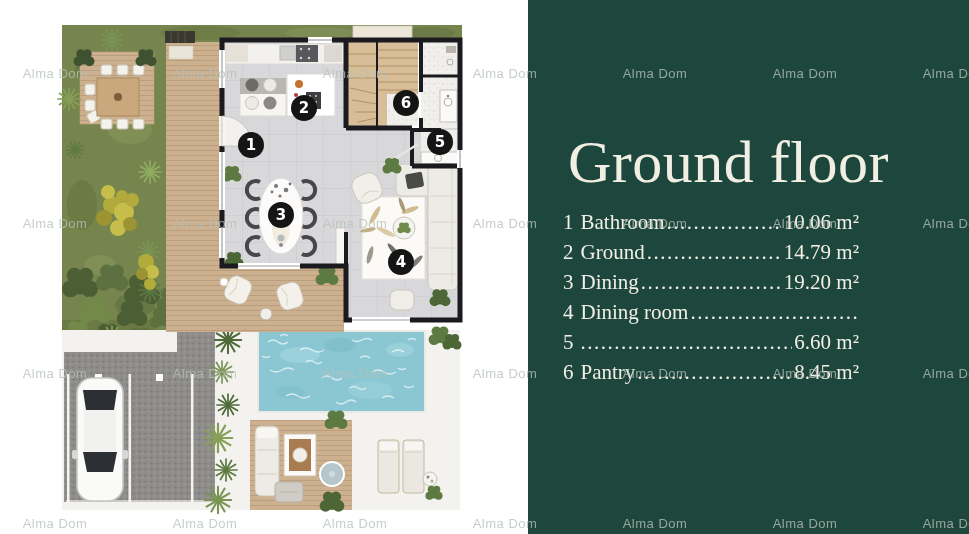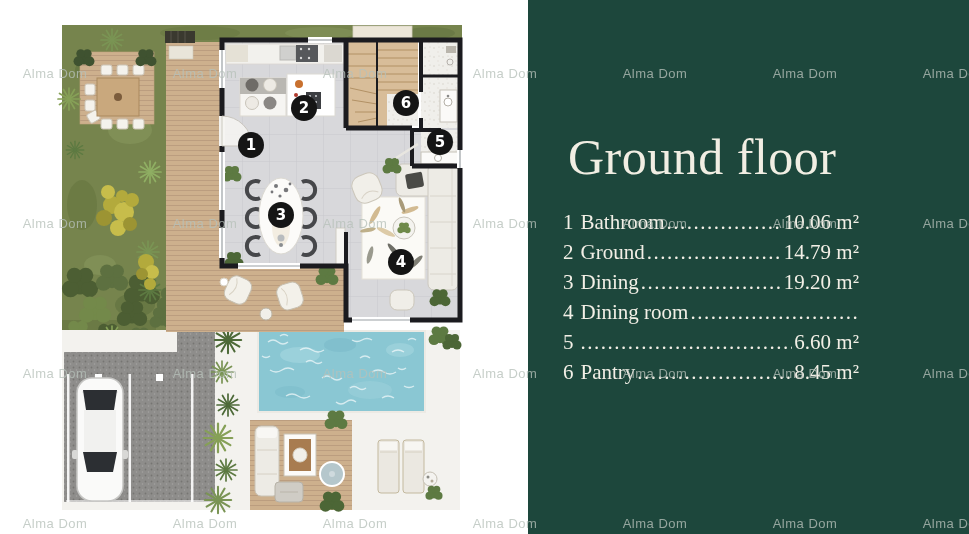--- a/index.html
+++ b/index.html
@@ -1,21 +1,21 @@
 <!DOCTYPE html>
 <html><head>
 <meta charset="utf-8">
 <style>
   html,body{margin:0;padding:0;background:#fff;}
   .stage{position:relative;width:969px;height:534px;overflow:hidden;background:#ffffff;
          font-family:"Liberation Sans",sans-serif;}
   .plan-wrap{position:absolute;left:0;top:0;width:528px;height:534px;background:#fff;}
   .panel{position:absolute;left:528px;top:0;width:441px;height:534px;background:#1d473c;}
   .panel-title{position:absolute;left:40px;top:128px;font-family:"Liberation Serif",serif;
-               font-size:50px;font-weight:400;color:#f1eee3;letter-spacing:.5px;white-space:nowrap;}
+               font-size:60px;font-weight:400;color:#f1eee3;letter-spacing:.5px;white-space:nowrap;}
   .legend{position:absolute;left:35px;top:207px;width:296px;}
   .legend .row{display:flex;align-items:baseline;height:30px;line-height:30px;
                font-family:"Liberation Serif",serif;font-size:21px;color:#f2efe6;}
   .legend .idx{margin-right:7px;}
   .legend .nm{white-space:nowrap;margin-right:2px;}
   .legend .dots{flex:1 1 auto;overflow:hidden;white-space:nowrap;letter-spacing:1.5px;
                 min-width:8px;}
   .legend .ar{white-space:nowrap;margin-left:2px;}
   .watermarks{position:absolute;left:0;top:0;width:836px;height:534px;pointer-events:none;}
   .wm{position:absolute;transform:translate(-50%,-50%);font-family:"Liberation Sans",sans-serif;

